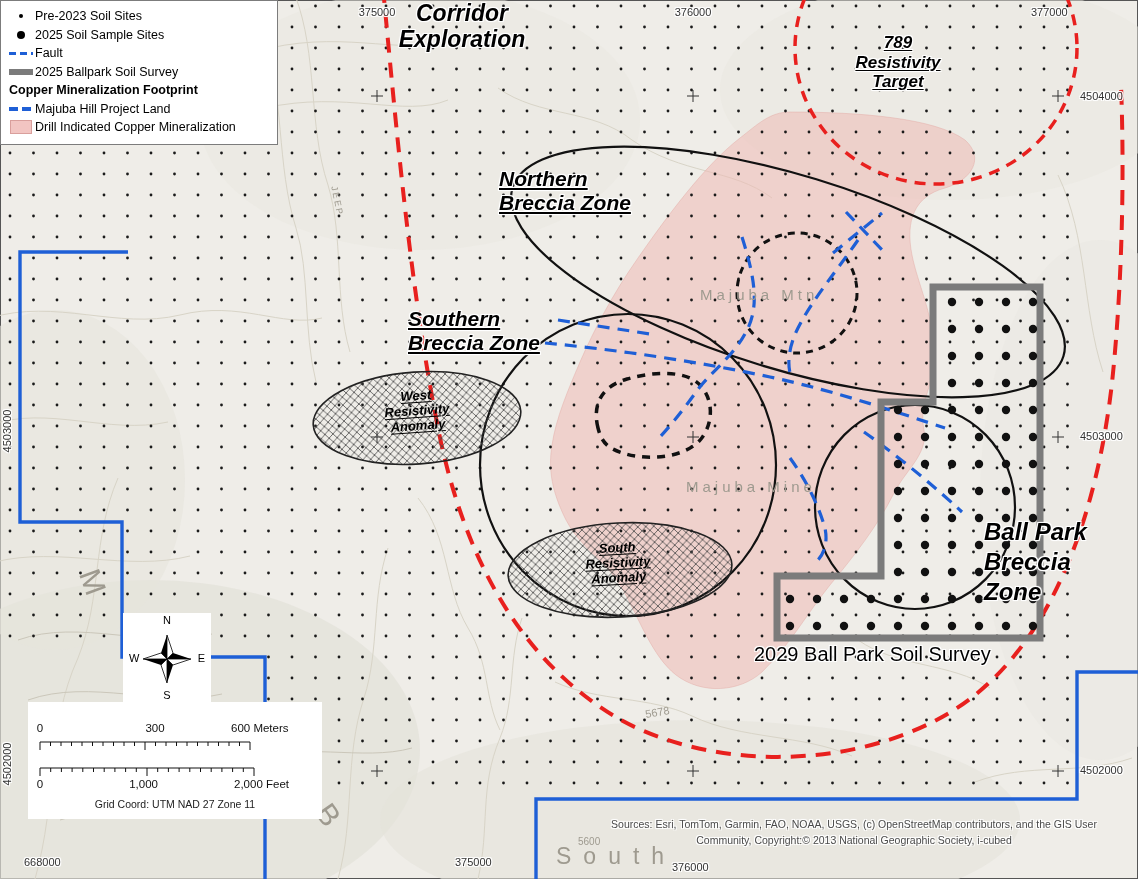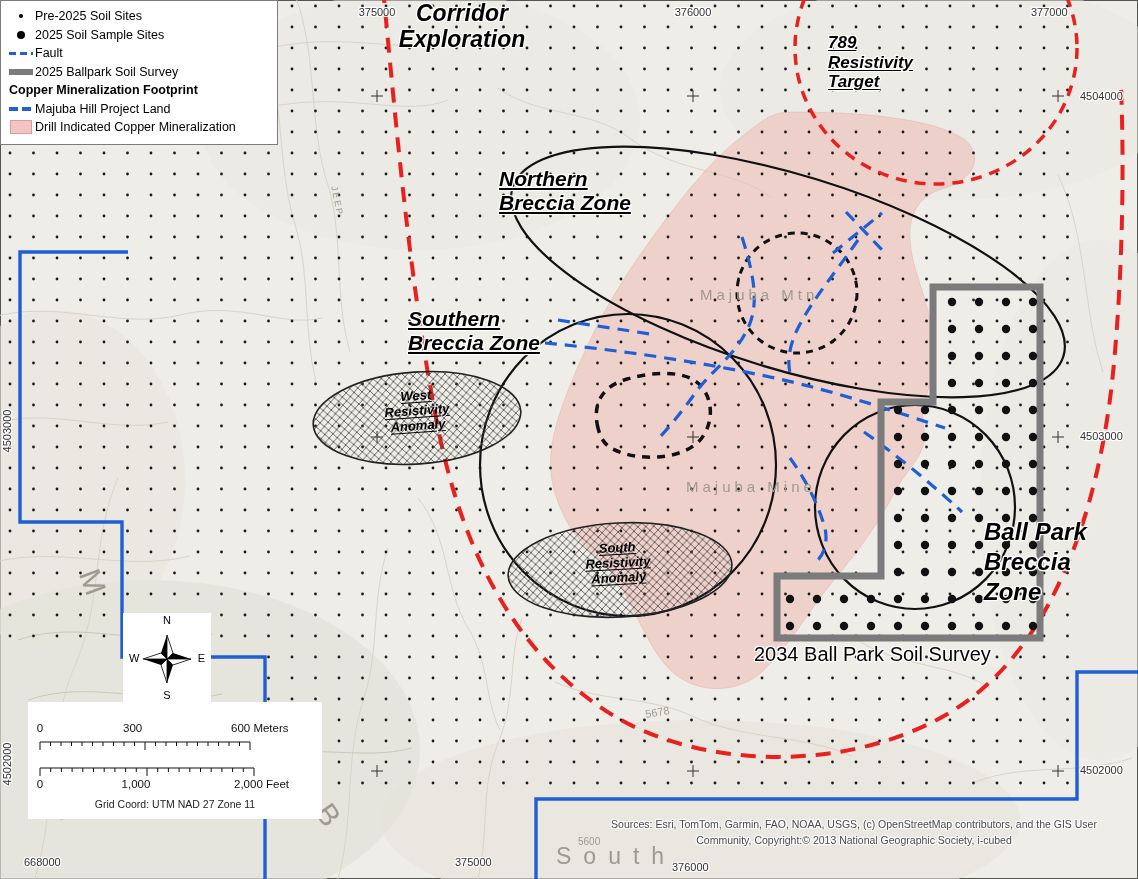--- a/index.html
+++ b/index.html
@@ -1868,21 +1868,21 @@
         <circle cx="1006" cy="626" r="4.2"></circle>
         <circle cx="1033" cy="626" r="4.2"></circle>
       </g>
   </svg>
 
   <div class="lbl zone halo" style="left:352px;top:0;width:220px;text-align:center;font-size:23px">
     <div>Corridor</div>
     <div>Exploration</div>
   </div>
 
-  <div class="lbl zone halo" style="left:828px;top:33px;width:140px;font-size:17px">
+  <div class="lbl zone halo" style="left:828px;top:33px;width:140px;text-align:center;font-size:17px">
     <div class="u">789</div>
     <div class="u">Resistivity</div>
     <div class="u">Target</div>
   </div>
 
   <div class="lbl zone halo" style="left:499px;top:167px;font-size:21px">
     <div class="u">Northern</div>
     <div class="u">Breccia Zone</div>
   </div>
 
@@ -1902,21 +1902,21 @@
     <div class="u">Resistivity</div>
     <div class="u">Anomaly</div>
   </div>
 
   <div class="lbl zone halo" style="left:984px;top:517px;font-size:24px;line-height:1.25">
     <div>Ball Park</div>
     <div>Breccia</div>
     <div>Zone</div>
   </div>
 
-  <div class="lbl halo" style="left:754px;top:643px;font-size:20px">2034 Ball Park Soil Survey</div>
+  <div class="lbl halo" style="left:754px;top:643px;font-size:20px">2029 Ball Park Soil Survey</div>
 
   <div class="lbl topo" style="left:700px;top:286px;font-size:15px;letter-spacing:4px">Majuba Mtn</div>
   <div class="lbl topo" style="left:686px;top:478px;font-size:15px;letter-spacing:4px">Majuba Mine</div>
   <div class="lbl topo" style="left:556px;top:843px;font-size:23px;letter-spacing:12px">South</div>
   <div class="lbl topo" style="left:645px;top:706px;font-size:11px;transform:rotate(-10deg)">5678</div>
   <div class="lbl topo" style="left:578px;top:836px;font-size:10px">5600</div>
   <div class="lbl topo" style="left:80px;top:565px;font-size:30px;transform:rotate(70deg)">M</div>
   <div class="lbl topo" style="left:318px;top:798px;font-size:30px;transform:rotate(55deg)">B</div>
   <div class="lbl topo" style="left:322px;top:196px;font-size:9px;letter-spacing:2px;transform:rotate(78deg)">JEEP</div>
 
@@ -1935,21 +1935,21 @@
   <div class="lbl halo" style="right:4px;top:817px;width:560px;text-align:center;font-size:10.5px;color:#4a4a4a;line-height:1.5;white-space:normal">
     <div>Sources:  Esri, TomTom, Garmin, FAO, NOAA, USGS, (c) OpenStreetMap contributors, and the GIS User</div>
     <div>Community, Copyright:© 2013 National Geographic Society, i-cubed</div>
   </div>
 
   <div id="legend">
     <div class="lg-row">
       <span class="lg-sw">
           <span class="dot-sm"></span>
         </span>
-      <span>Pre-2025 Soil Sites</span>
+      <span>Pre-2023 Soil Sites</span>
     </div>
     <div class="lg-row">
       <span class="lg-sw">
           <span class="dot-lg"></span>
         </span>
       <span>2025 Soil Sample Sites</span>
     </div>
     <div class="lg-row">
       <span class="lg-sw">
           <span class="sw-fault"></span>
@@ -1989,21 +1989,21 @@
     <div class="cp" style="left:0;bottom:1px;width:88px;text-align:center">S</div>
     <div class="cp" style="left:6px;top:39px">W</div>
   </div>
 
   <div id="scalePanel">
     <svg width="294" height="117">
       <path id="combM" fill="none" stroke="#111" stroke-width="1" d="M12,40H222M12,40V48M22.5,40V44M33,40V44M43.5,40V44M54,40V44M64.5,40V44M75,40V44M85.5,40V44M96,40V44M106.5,40V44M117,40V48M127.5,40V44M138,40V44M148.5,40V44M159,40V44M169.5,40V44M180,40V44M190.5,40V44M201,40V44M211.5,40V44M222,40V48"></path>
       <path id="combF" fill="none" stroke="#111" stroke-width="1" d="M12,66H226M12,66V74M22.7,66V70M33.4,66V70M44.099999999999994,66V70M54.8,66V70M65.5,66V70M76.19999999999999,66V70M86.89999999999999,66V70M97.6,66V70M108.3,66V70M119,66V74M129.7,66V70M140.39999999999998,66V70M151.1,66V70M161.79999999999998,66V70M172.5,66V70M183.2,66V70M193.89999999999998,66V70M204.6,66V70M215.29999999999998,66V70M226,66V74"></path>
     </svg>
     <div class="sc" style="left:6px;top:20px;width:12px;text-align:center">0</div>
-    <div class="sc" style="left:95px;top:20px;width:44px;">300</div>
+    <div class="sc" style="left:105px;top:20px;width:44px;text-align:center">300</div>
     <div class="sc" style="left:203px;top:20px">600 Meters</div>
     <div class="sc" style="left:6px;top:76px;width:12px;text-align:center">0</div>
-    <div class="sc" style="left:86px;top:76px;width:44px;text-align:center">1,000</div>
+    <div class="sc" style="left:86px;top:76px;width:44px;text-align:right">1,000</div>
     <div class="sc" style="left:206px;top:76px">2,000 Feet</div>
     <div class="scg" style="left:0;top:96px;width:100%;text-align:center">Grid Coord: UTM NAD 27 Zone 11</div>
   </div>
 
 </div>
 
 </body></html>

